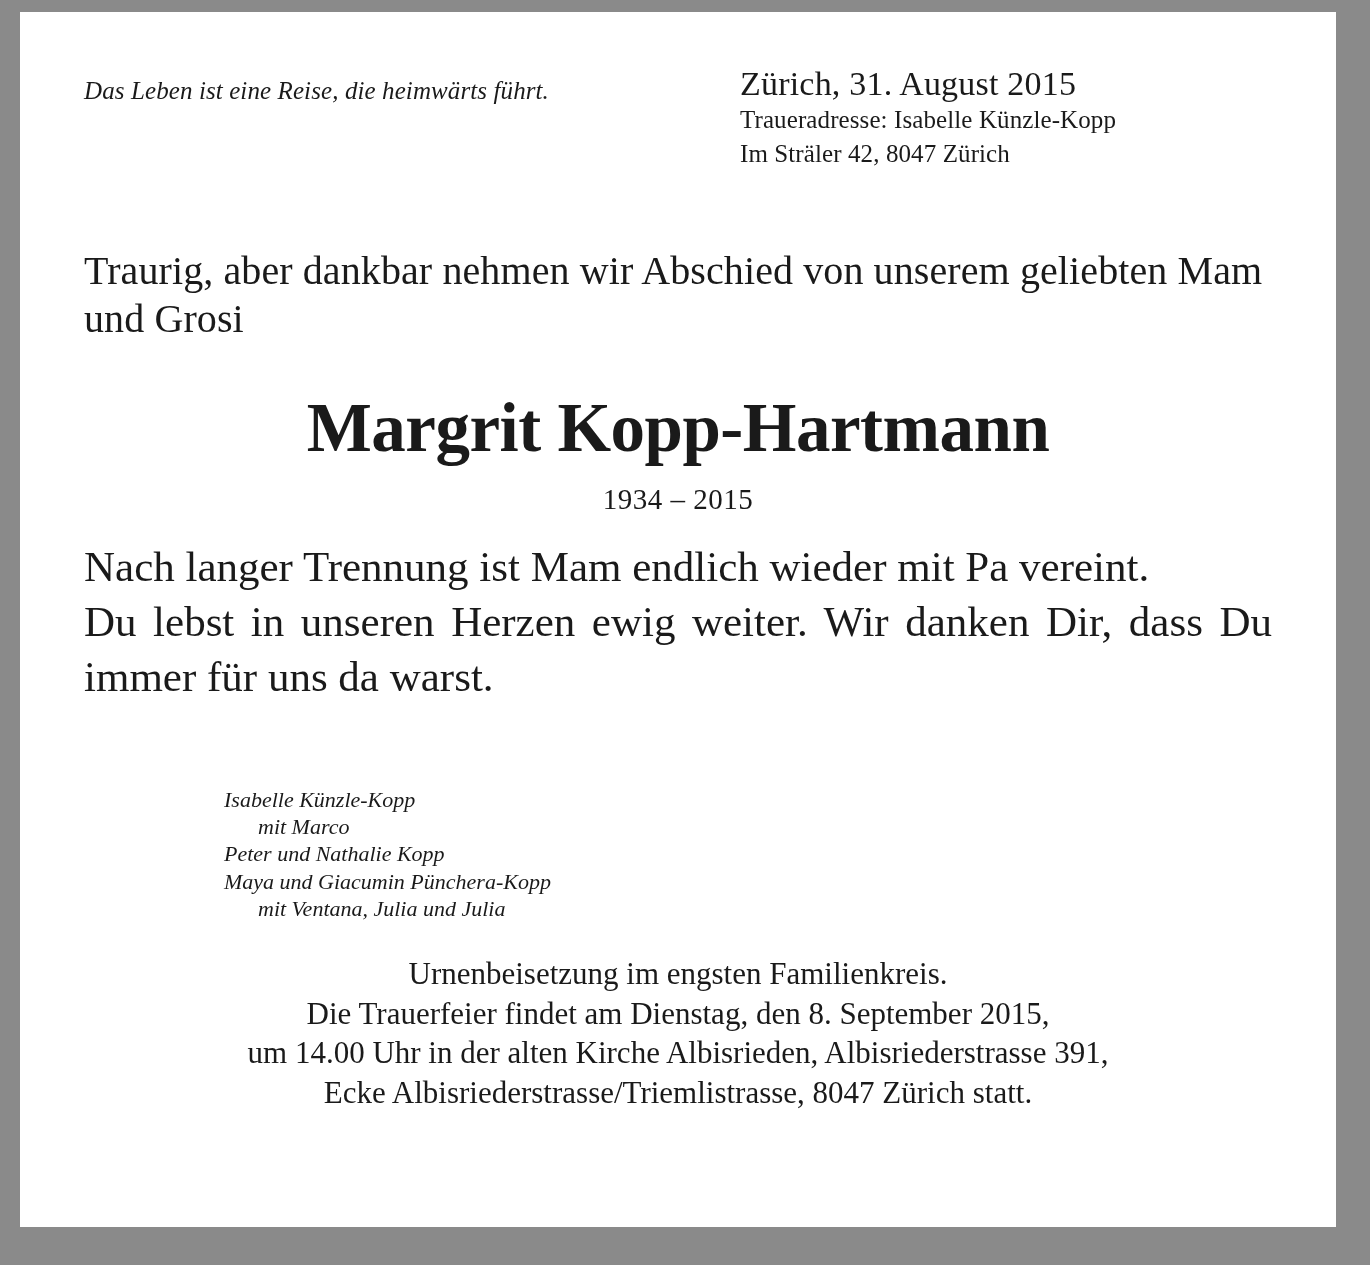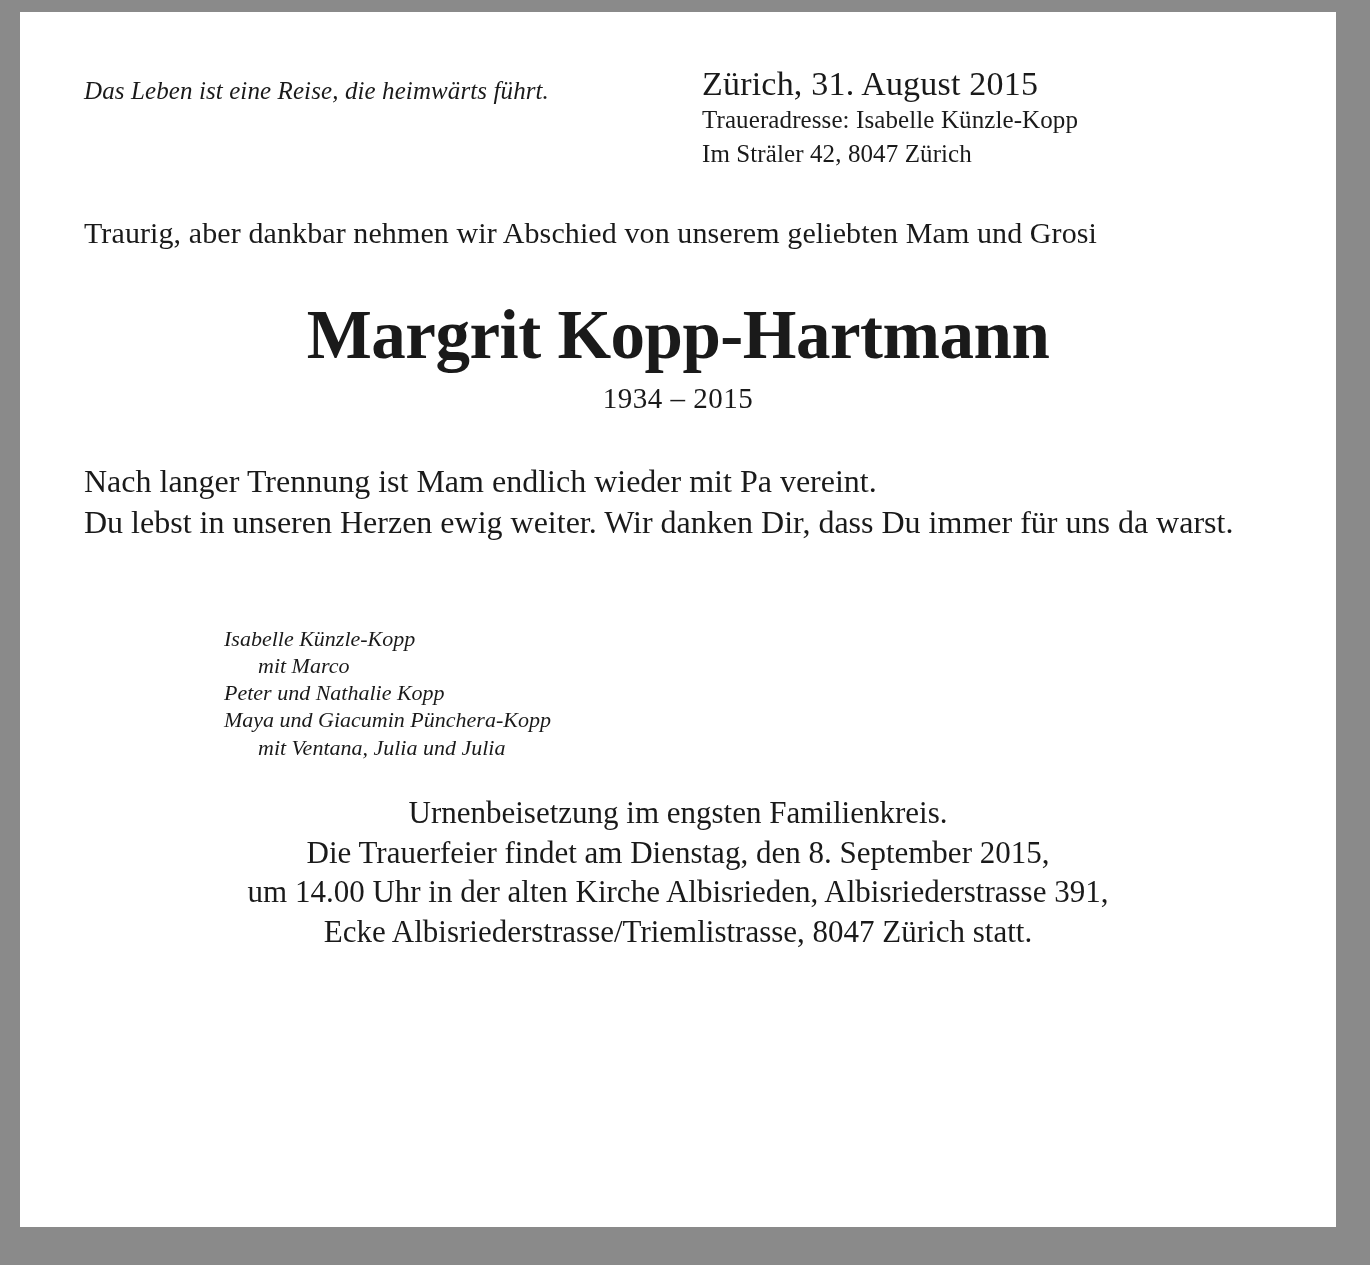--- a/index.html
+++ b/index.html
@@ -40,54 +40,55 @@
     flex: 0 0 610px;
     font-style: italic;
     font-size: 25px;
     line-height: 1.2;
     padding-top: 12px;
     letter-spacing: 0.1px;
   }
   .address-block {
     flex: 1 1 auto;
     padding-left: 8px;
+    margin-left: 38px;
   }
   .address-city {
     font-size: 34px;
     line-height: 1.15;
     letter-spacing: 0.2px;
   }
   .address-line {
     font-size: 25px;
     line-height: 1.35;
     letter-spacing: 0.1px;
   }
   .lead {
-    margin-top: 44px;
-    font-size: 30px;
+    margin-top: 76px;
+    font-size: 40px;
     line-height: 1.22;
     letter-spacing: 0.1px;
   }
   .name {
     margin-top: 48px;
     text-align: center;
     font-weight: bold;
     font-size: 69px;
     line-height: 1.05;
     letter-spacing: -0.5px;
   }
   .years {
-    margin-top: 10px;
+    margin-top: 18px;
     text-align: center;
     font-size: 29px;
     letter-spacing: 0.5px;
   }
   .message {
-    margin-top: 46px;
-    font-size: 32px;
+    margin-top: 23px;
+    font-size: 43px;
     line-height: 1.28;
   }
   .message .just {
     text-align: justify;
     text-align-last: left;
   }
   .survivors {
     margin-top: 82px;
     text-align: left;
     font-style: italic;

